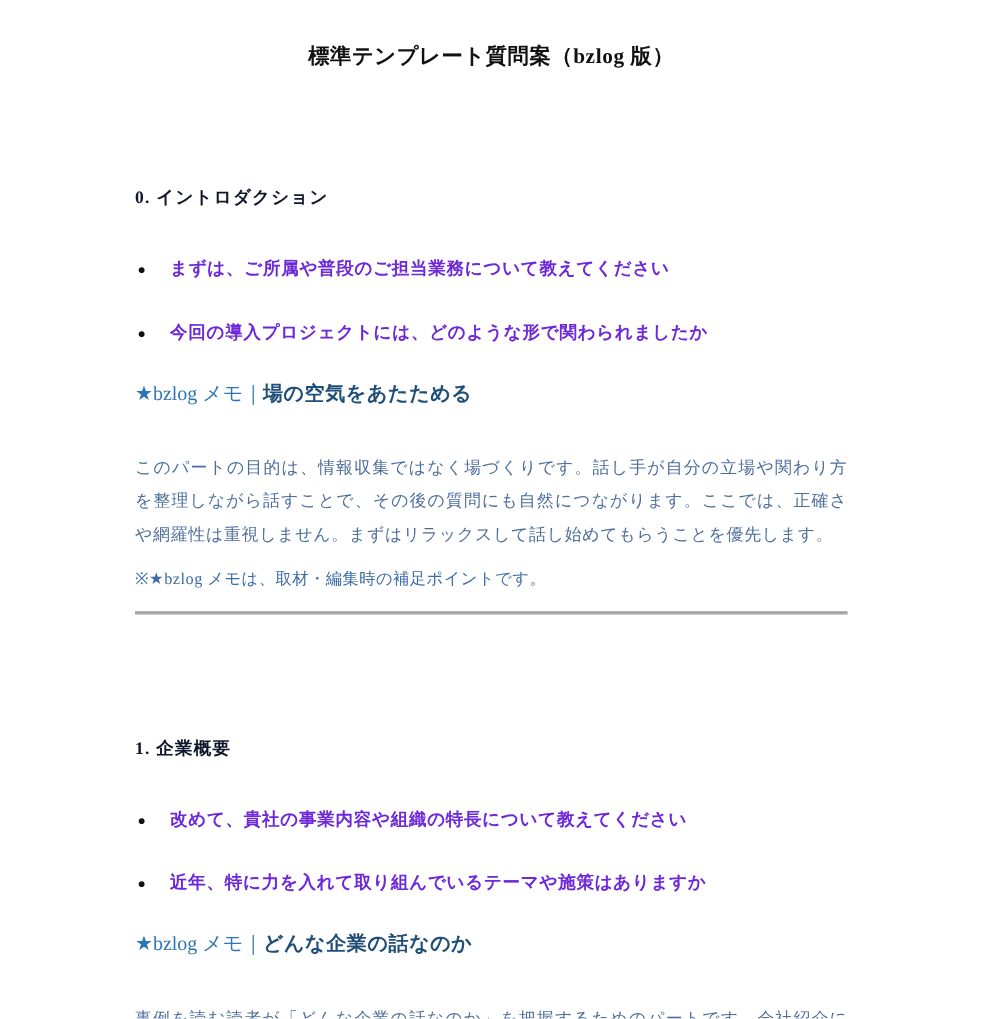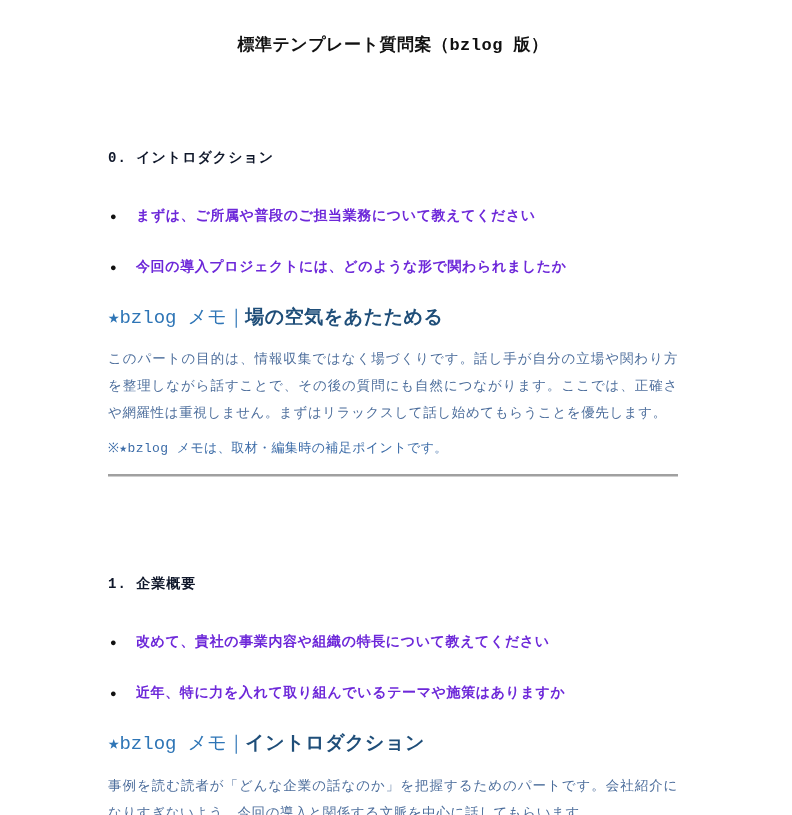--- a/index.html
+++ b/index.html
@@ -6,21 +6,21 @@
     margin: 0;
     padding: 0;
     background: #ffffff;
   }
   .page {
     width: 786px;
     height: 815px;
     box-sizing: border-box;
     padding: 33px 108px 20px 108px;
     background: #ffffff;
-    font-family: Liberation Mono, monospace;
+    font-family: Liberation Serif, serif;
     color: #1a1a1a;
     overflow: hidden;
   }
   .doc-title {
     margin: 0 0 93px 0;
     text-align: center;
     font-size: 17px;
     font-weight: 600;
     letter-spacing: 0.5px;
     color: #111111;
@@ -54,34 +54,34 @@
   }
   .bullet-text {
     font-size: 14px;
     font-weight: 700;
     color: #6d28d9;
     letter-spacing: 0.6px;
     line-height: 1.2;
   }
   .memo-label-line {
     margin: 30px 0 0 0;
-    font-size: 19px;
+    font-size: 16px;
     line-height: 1.3;
   }
   .memo-label {
     color: #2E75B6;
     font-weight: 400;
   }
   .memo-title {
     color: #1F4E79;
     font-weight: 700;
     letter-spacing: 0.5px;
   }
   .memo-body {
-    margin: 16px 0 0 0;
+    margin: 34px 0 0 0;
     font-size: 13.5px;
     line-height: 27px;
     color: #4d6e9c;
     letter-spacing: 0.6px;
     text-align: justify;
   }
   .memo-note {
     margin: 13px 0 0 0;
     font-size: 13px;
     line-height: 1.4;
@@ -131,20 +131,20 @@
     <span class="bullet-dot">●</span>
     <span class="bullet-text">改めて、貴社の事業内容や組織の特長について教えてください</span>
   </div>
 
   <div class="bullet-row tight">
     <span class="bullet-dot">●</span>
     <span class="bullet-text">近年、特に力を入れて取り組んでいるテーマや施策はありますか</span>
   </div>
 
   <p class="memo-label-line">
-    <span class="memo-label">★bzlog メモ｜</span><span class="memo-title">イントロダクション</span>
+    <span class="memo-label">★bzlog メモ｜</span><span class="memo-title">どんな企業の話なのか</span>
   </p>
 
   <p class="memo-body">事例を読む読者が「どんな企業の話なのか」を把握するためのパートです。会社紹介になりすぎないよう、今回の導入と関係する文脈を中心に話してもらいます。</p>
 
   <div class="divider"></div>
 
 </div>
 
 </body></html>

